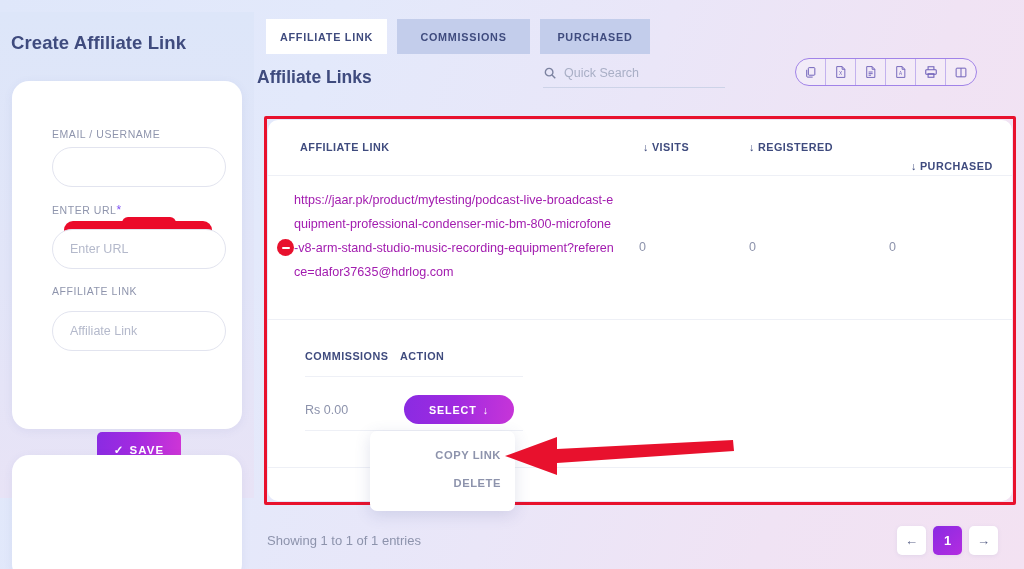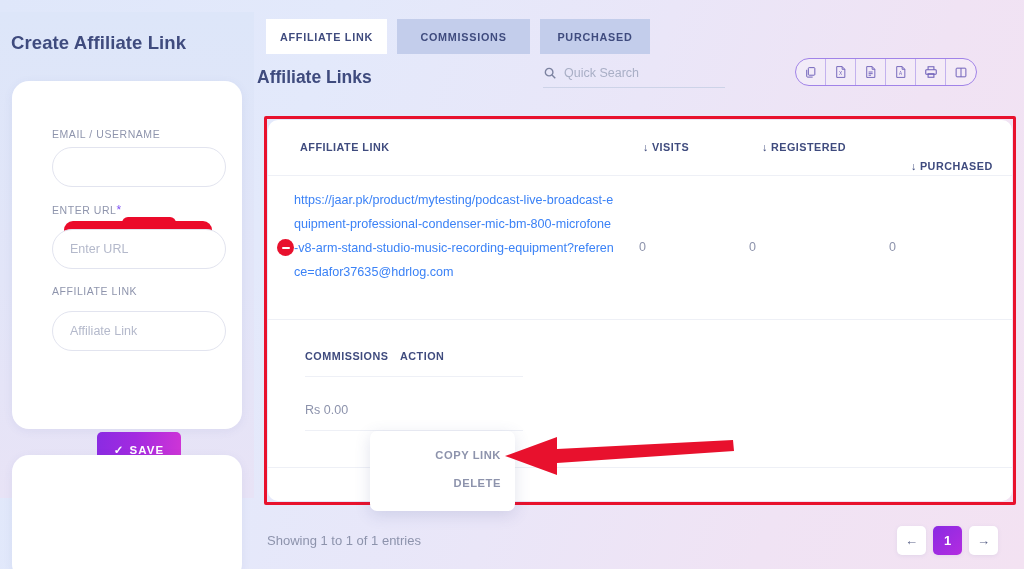--- a/index.html
+++ b/index.html
@@ -162,21 +162,21 @@
     border-bottom: 1px solid #eef0f6;
   }
   .th {
     position: absolute; top: 21px;
     font-size: 10.8px; font-weight: bold;
     letter-spacing: .5px; color: #3f4b7e;
     white-space: nowrap;
   }
   #th-link { left: 32px; }
   #th-visits { left: 375px; text-align: right; }
-  #th-reg { left: 494px; text-align: center; }
+  #th-reg { left: 481px; text-align: center; }
   #th-pur { left: 643px; margin-top: 19px; }
   .sort-arrow { font-weight: normal; margin-right: 3px; }
 
   #row-divider {
     position: absolute; left: 0; top: 199px; width: 100%;
     border-bottom: 1px solid #eef0f6;
   }
 
   #minus-toggle {
     position: absolute; left: 9px; top: 119px;
@@ -184,21 +184,21 @@
     background: #e8112d; border: none; cursor: pointer;
     display: flex; align-items: center; justify-content: center;
   }
   #minus-toggle::after {
     content: ""; width: 8px; height: 2px; background: #fff; border-radius: 1px;
   }
 
   #link-cell {
     position: absolute; left: 26px; top: 68px;
     width: 320px;
-    font-size: 12.6px; color: #3b82f6;
+    font-size: 12.6px; color: #a21caf;
     line-height: 24px;
     word-break: break-all;
   }
   .num-cell {
     position: absolute; top: 120px;
     font-size: 12.5px; color: #8d93ac;
   }
   #num-visits { left: 371px; }
   #num-reg { left: 481px; }
   #num-pur { left: 621px; }
@@ -392,20 +392,24 @@
   <div class="num-cell" id="num-reg">0</div>
   <div class="num-cell" id="num-pur">0</div>
 
   <div id="row-divider"></div>
 
   <div class="sub-th" id="sub-th-comm">COMMISSIONS</div>
   <div class="sub-th" id="sub-th-action">ACTION</div>
   <div id="sub-divider"></div>
   <div id="comm-value">Rs 0.00</div>
 
+  <button id="select-btn">
+    <span>SELECT</span>
+    <span>↓</span>
+  </button>
 
   <div id="sub-divider2"></div>
   <div id="panel-bottom-divider"></div>
 </div>
 
 <div id="red-box"></div>
 
 <div id="dropdown">
   <button class="menu-item" id="menu-copy">COPY LINK</button>
   <button class="menu-item" id="menu-delete">DELETE</button>

